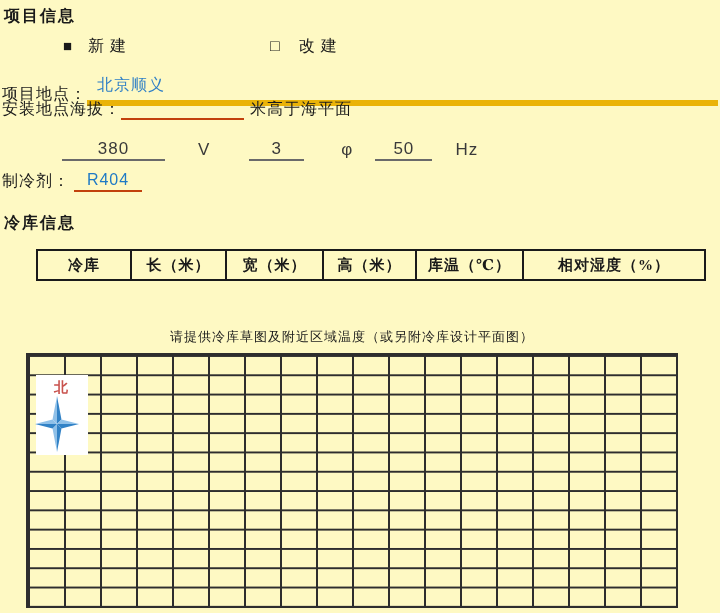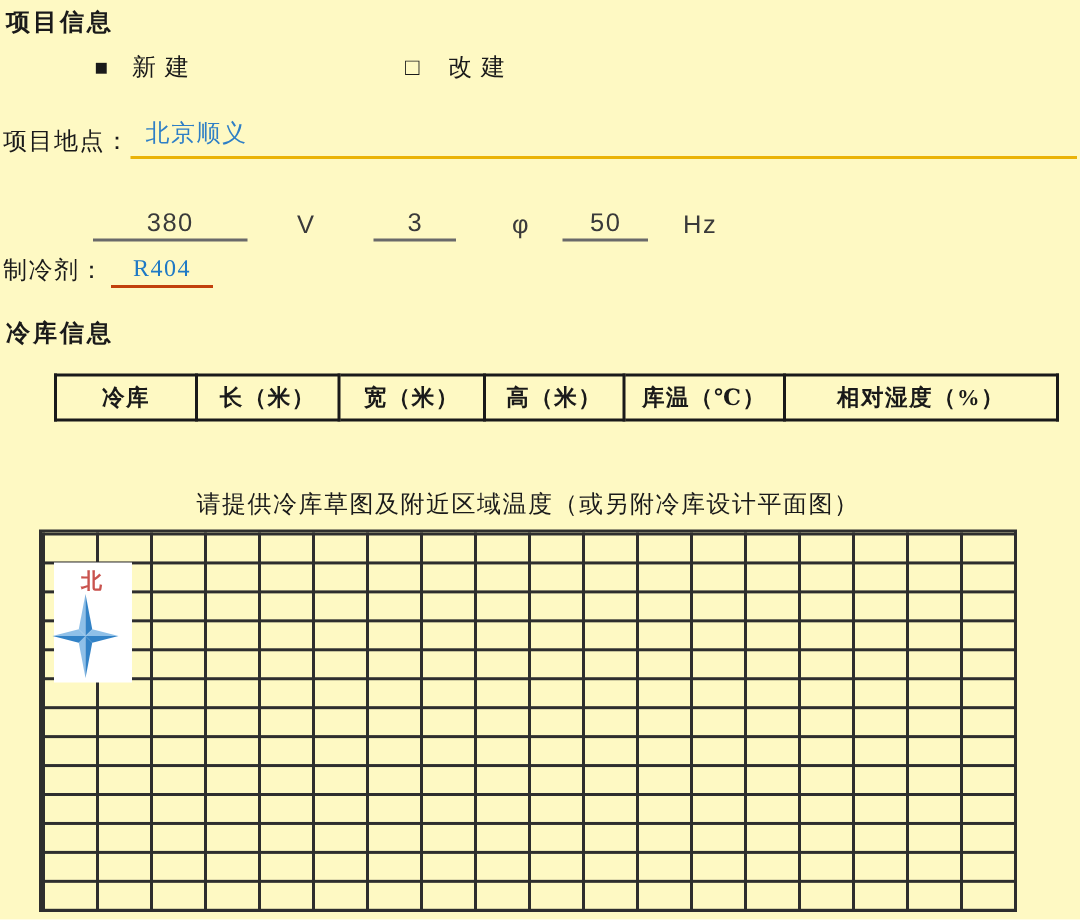--- a/index.html
+++ b/index.html
@@ -11,46 +11,46 @@
   .h1{font-size:16px;font-weight:bold;letter-spacing:2px;line-height:22px;}
 
   
   .check-row{display:flex;align-items:baseline;font-size:16px;line-height:22px;}
   .cb-glyph{font-size:15px;color:#1a1a1a;}
   .cb-label{margin-left:16px;letter-spacing:6px;}
 
   
   .form-row{display:flex;align-items:flex-end;font-size:16px;letter-spacing:1px;}
   .lbl{line-height:22px;white-space:nowrap;}
-  .fill{flex:1;border-bottom:2px solid #eab308;padding:0 0 3px 10px;line-height:22px;}
+  .fill{flex:1;border-bottom:6px solid #eab308;padding:0 0 3px 10px;line-height:22px;}
   .blank{display:inline-block;border-bottom:2px solid #c2410c;text-align:center;line-height:20px;}
   .blue{color:#2e7fc6;}
   .num{font-family:"Liberation Sans","DejaVu Sans",sans-serif;font-size:17px;color:#3a3a3a;letter-spacing:1px;}
   .unit{font-family:"Liberation Sans","DejaVu Sans",sans-serif;font-size:17px;color:#3a3a3a;line-height:22px;}
 
   
   .e-blank1{width:103px;margin-left:60px;border-bottom-color:#6a6a6a;}
   .e-unit1{margin-left:33px;}
   .e-blank2{width:55px;margin-left:39px;border-bottom-color:#6a6a6a;}
   .e-unit2{margin-left:37px;}
   .e-blank3{width:57px;margin-left:22px;border-bottom-color:#6a6a6a;}
   .e-unit3{margin-left:23px;}
 
   .r-blank{width:68px;margin-left:4px;}
-  .r-val{font-family:Liberation Serif, serif;font-size:16px;color:#1f7ac5;letter-spacing:1px;}
+  .r-val{font-family:Liberation Sans, sans-serif;font-size:16px;color:#1f7ac5;letter-spacing:1px;}
 
   
   table.cold{border-collapse:collapse;table-layout:fixed;}
   table.cold td,table.cold th{border:2px solid #1a1a1a;padding:0;text-align:center;vertical-align:middle;height:28px;}
   table.cold th{font-size:15px;font-weight:bold;letter-spacing:1px;}
   .c0{width:92px;}.c1{width:93px;}.c2{width:95px;}.c3{width:91px;}.c4{width:105px;}.c5{width:180px;}
   .t-name{color:#3f7fc1;font-weight:bold;font-size:16px;letter-spacing:2px;}
   .t-num{color:#3f7fc1;font-weight:bold;font-family:"Liberation Sans","DejaVu Sans",sans-serif;font-size:16px;}
 
-  .caption{font-size:16px;letter-spacing:1px;text-align:center;line-height:20px;}
+  .caption{font-size:13px;letter-spacing:1px;text-align:center;line-height:20px;}
 
   
   .grid{box-sizing:border-box;width:652px;height:255px;border:2px solid #2e2e2e;position:relative;
         background-image:
           linear-gradient(to right,#2e2e2e 2px,transparent 2px),
           linear-gradient(to bottom,#2e2e2e 2px,transparent 2px);
         background-size:36px 100%,100% 19.31px;}
   .compass-patch{position:absolute;left:8px;top:20px;width:52px;height:80px;background:#fff;}
   .north-label{position:absolute;left:9px;top:24px;width:48px;text-align:center;
                font-size:14px;font-weight:bold;color:#c9534e;letter-spacing:0;}
@@ -68,20 +68,25 @@
     <span class="cb-label">新建</span>
     <span class="cb-glyph" style="margin-left:138px;font-size:16px;">□</span>
     <span class="cb-label" style="margin-left:19px;">改建</span>
   </div>
 
   <div class="abs form-row" style="left:2px;top:78px;width:716px;height:28px;font-family:Liberation Mono, monospace;">
     <span class="lbl">项目地点：</span>
     <span class="fill"><span class="blue">北京顺义</span></span>
   </div>
 
+  <div class="abs form-row" style="left:2px;top:96px;height:24px;">
+    <span class="lbl">安装地点海拔：</span>
+    <span class="blank" style="width:123px;"></span>
+    <span class="lbl" style="margin-left:6px;">米高于海平面</span>
+  </div>
 
   <div class="abs form-row" style="left:2px;top:135px;height:26px;">
     <span class="blank num e-blank1">380</span>
     <span class="unit e-unit1">V</span>
     <span class="blank num e-blank2">3</span>
     <span class="unit e-unit2">φ</span>
     <span class="blank num e-blank3">50</span>
     <span class="unit e-unit3">Hz</span>
   </div>
 

